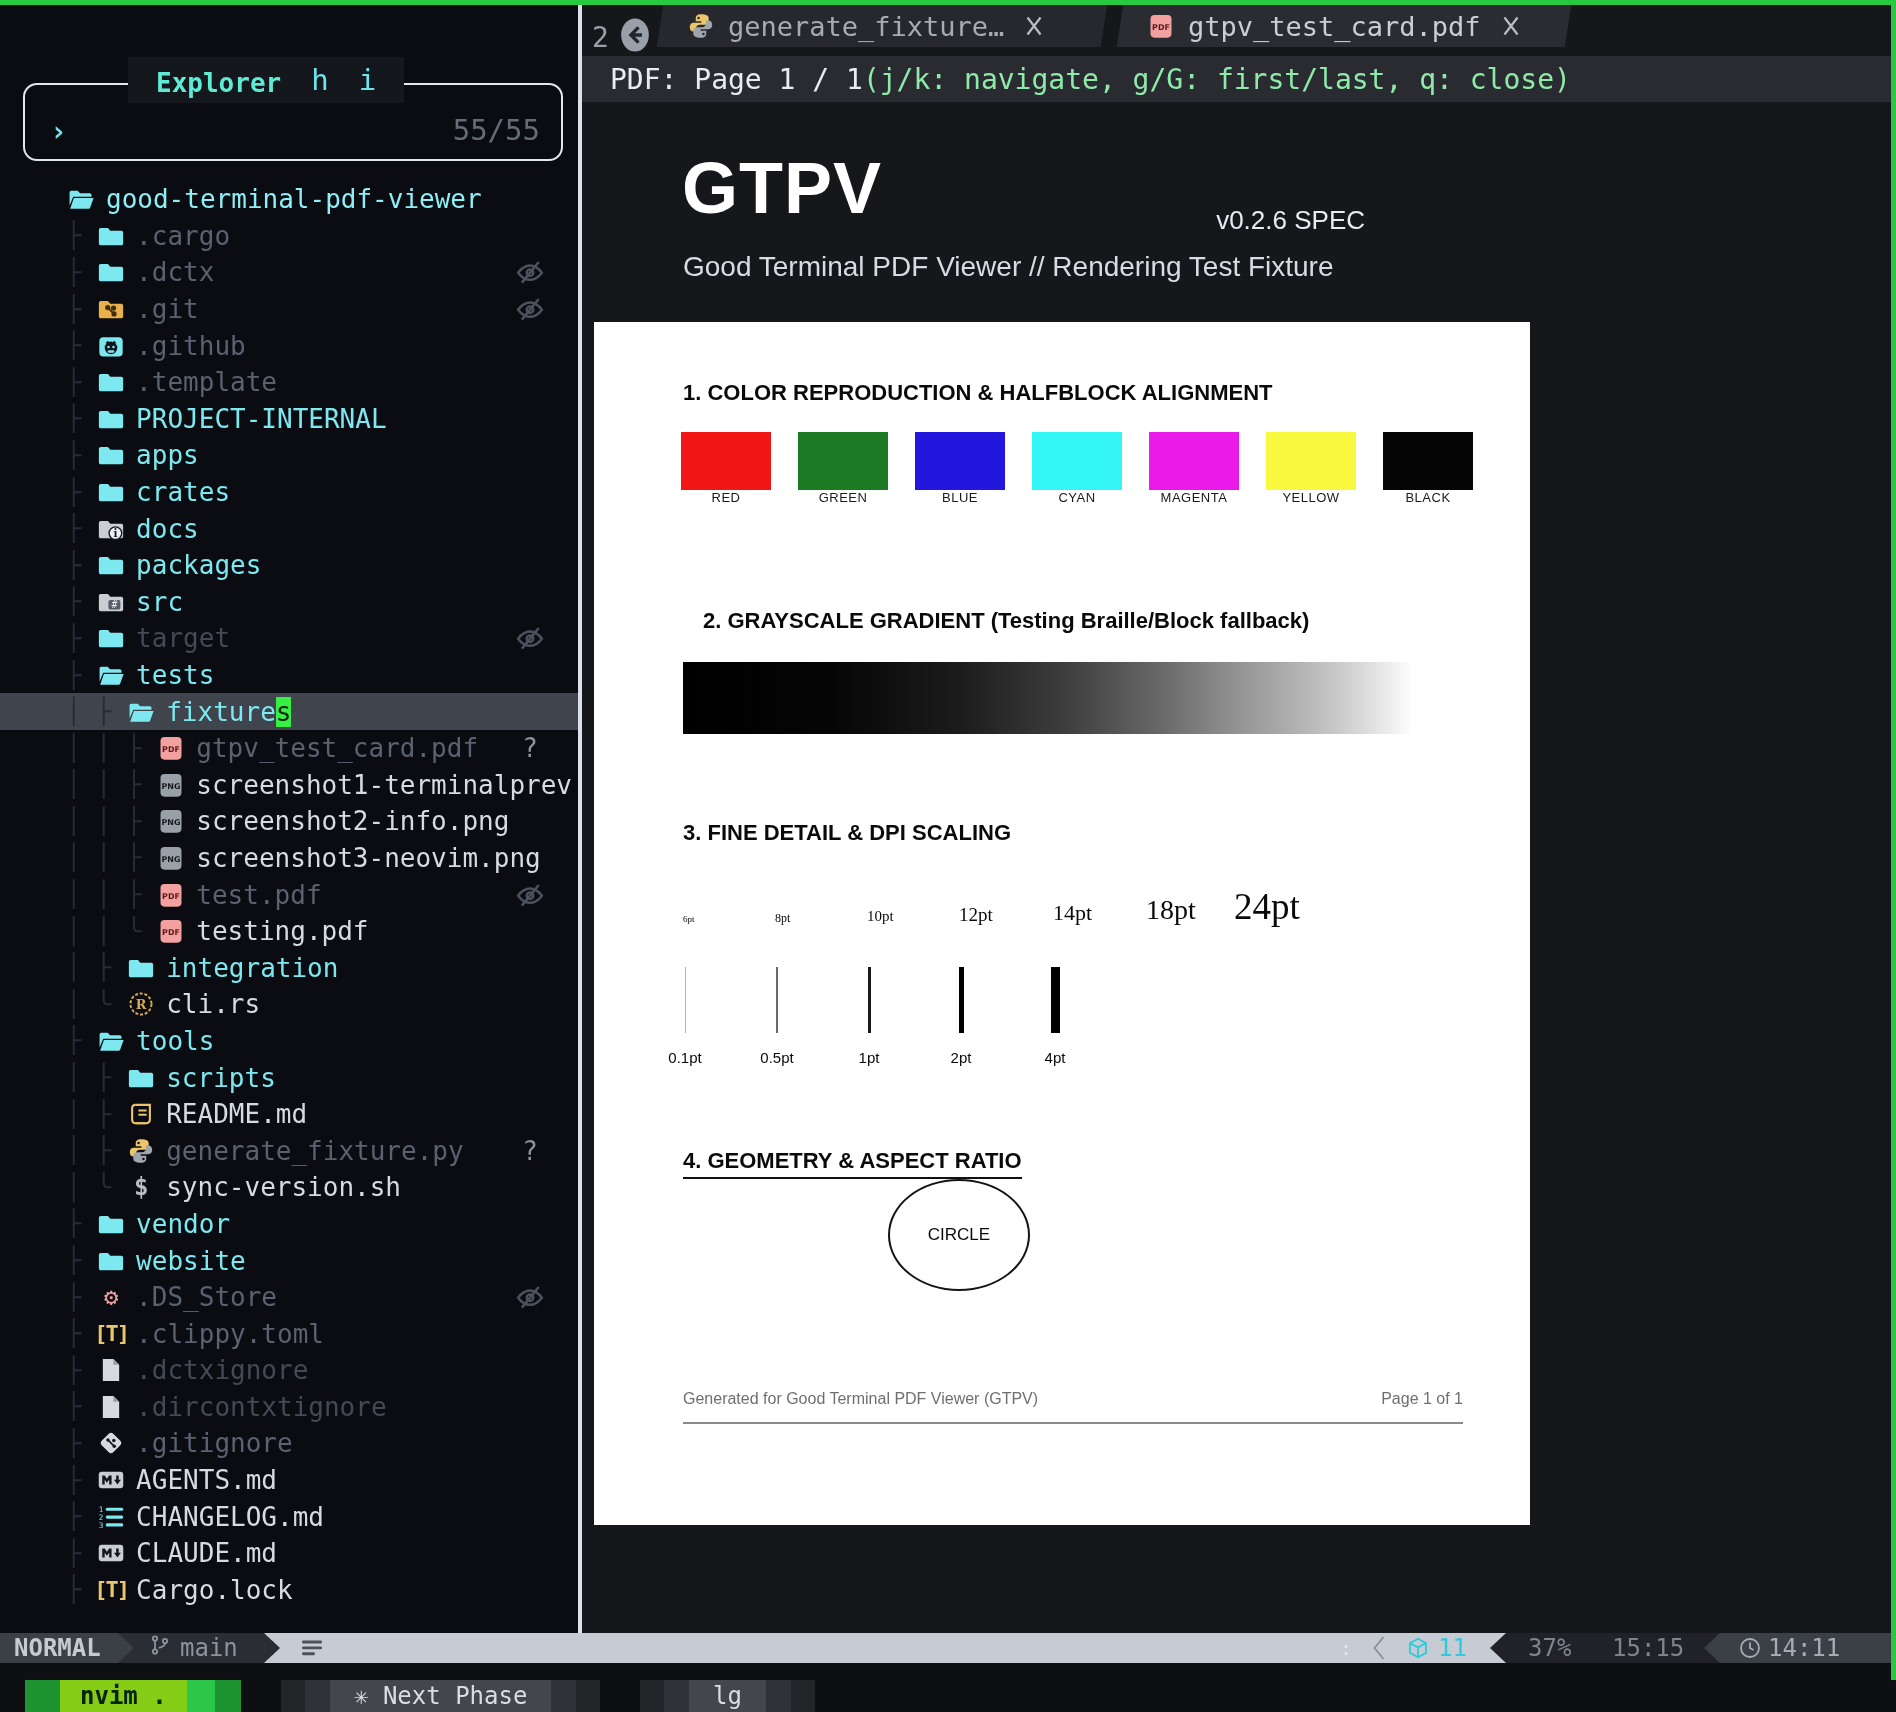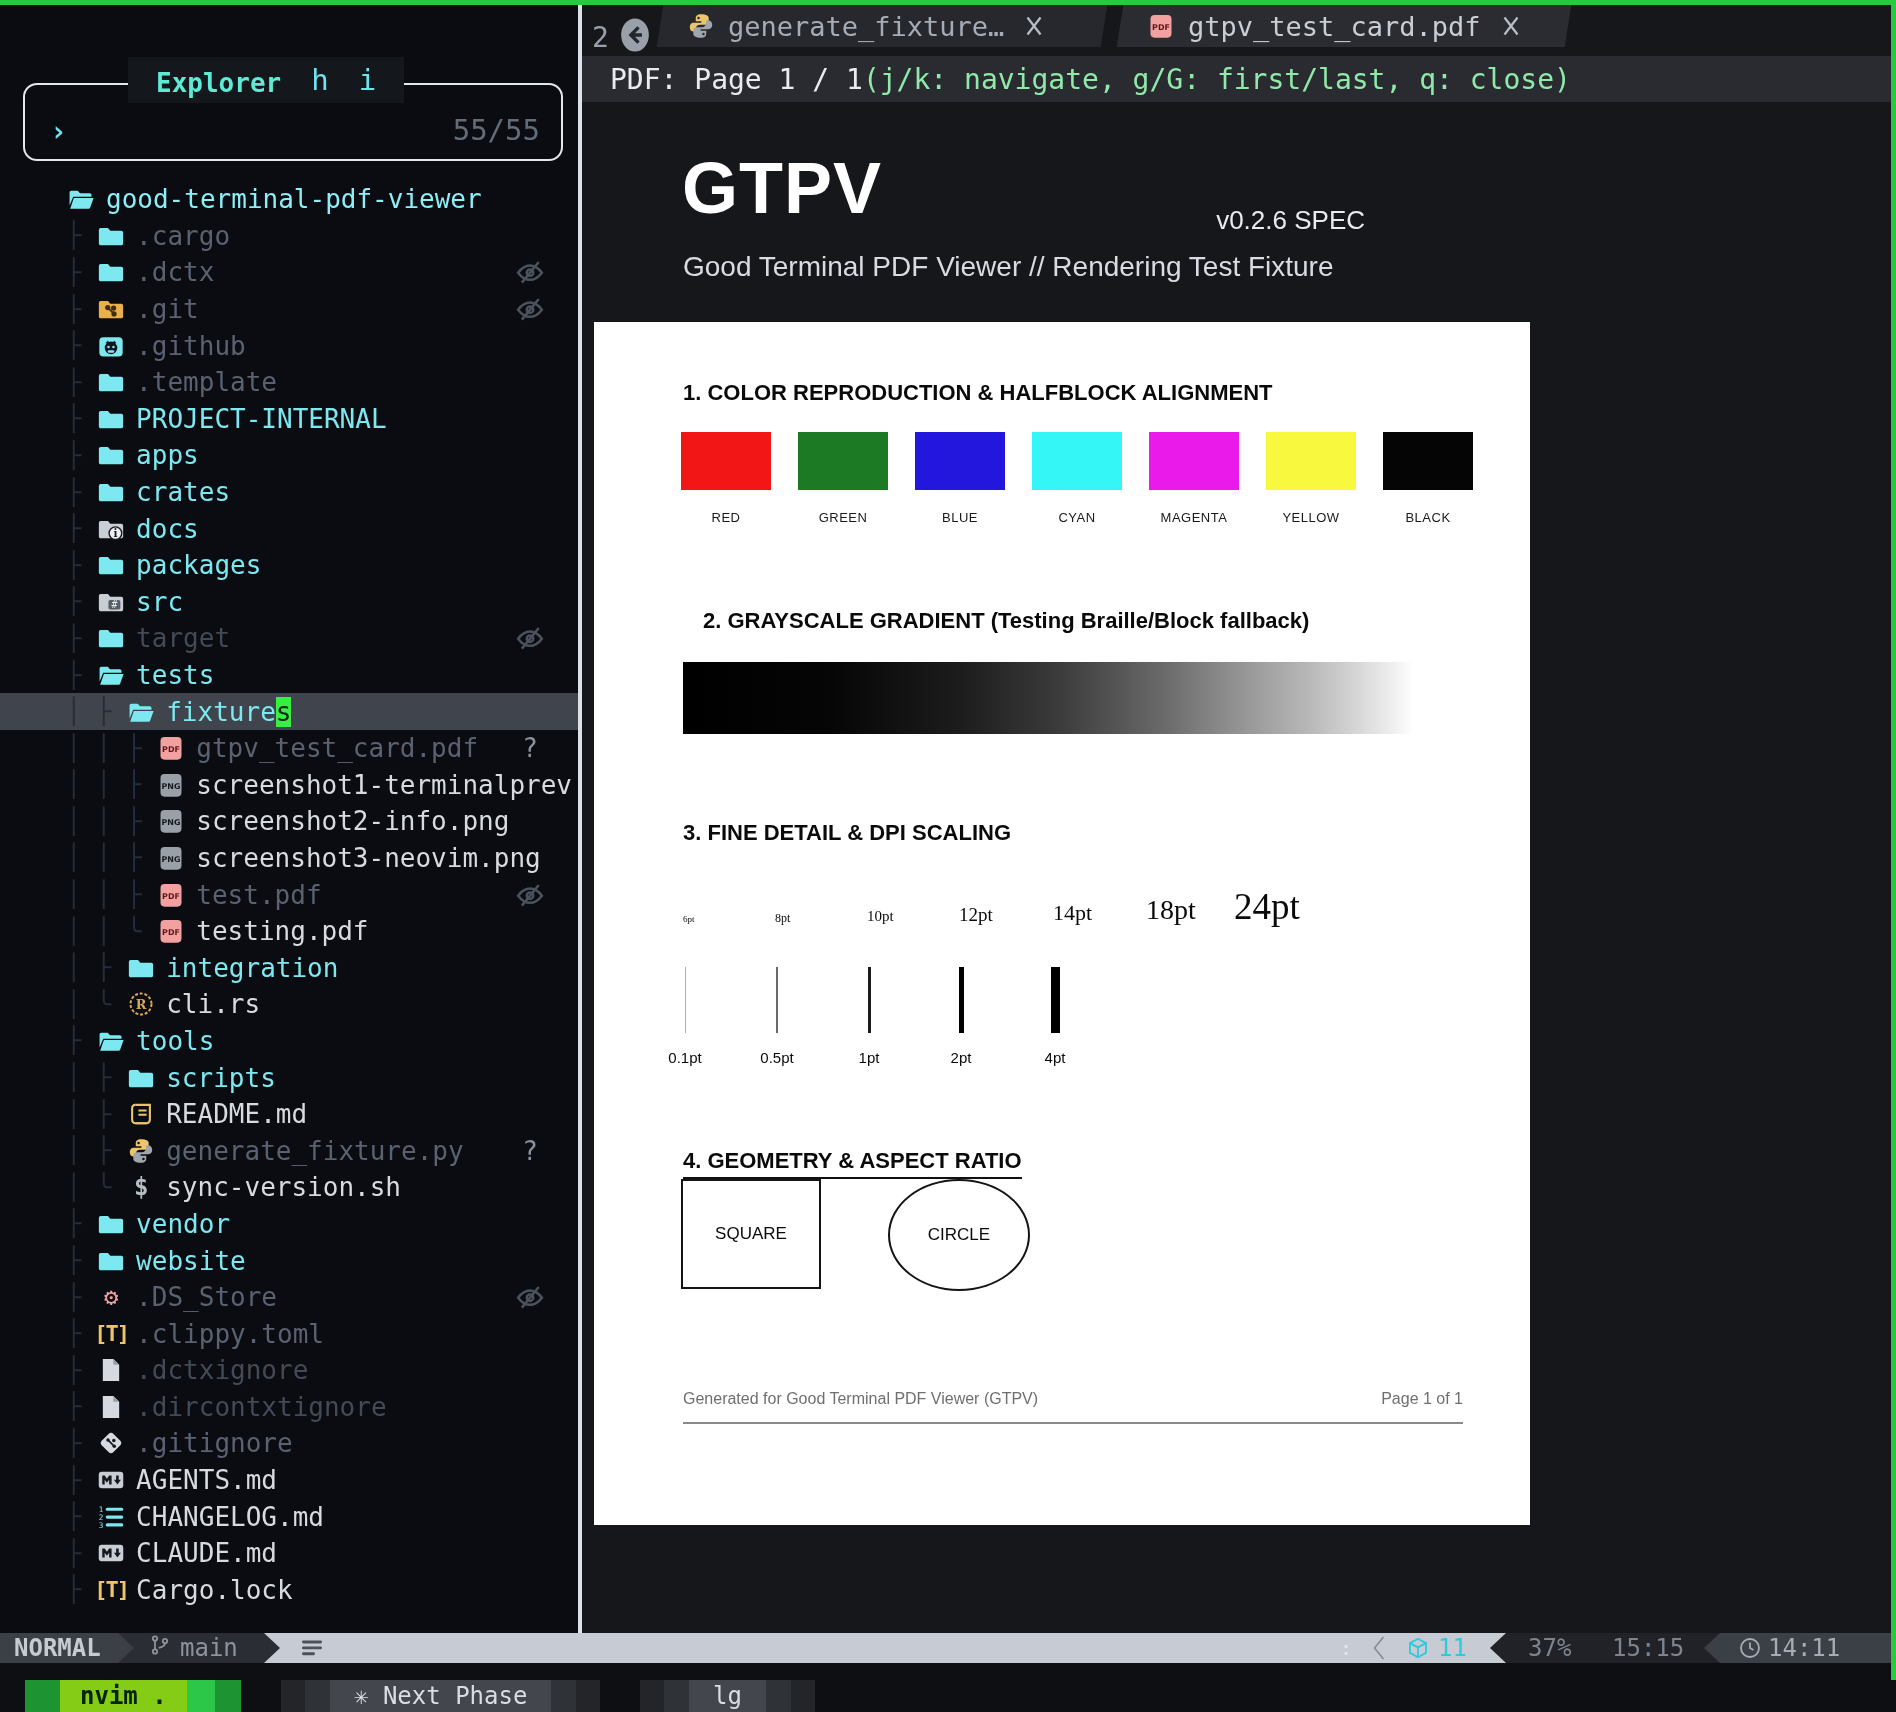--- a/index.html
+++ b/index.html
@@ -78,21 +78,21 @@
           font-family:"Liberation Sans", sans-serif; color:#111; }
   .p-h { position:absolute; left:89px; font-size:22px; font-weight:bold; color:#0a0a0a; white-space:nowrap; }
   .h1 { top:58px; }
   .h2 { top:286px;margin-left:20px; }
   .h3 { top:498px; }
   .h4 { top:826px; border-bottom:2.5px solid #111; padding-bottom:3px; }
 
   .swatch-row { position:absolute; left:87px; top:110px; display:flex; gap:27px; }
   .swatch { width:90px; }
   .swatch-color { width:90px; height:58px; }
-  .swatch-label { margin-top:20px; text-align:center; font-size:13px; color:#1a1a1a; letter-spacing:0.5px; }
+  .swatch-label { margin-top:0; text-align:center; font-size:13px; color:#1a1a1a; letter-spacing:0.5px; }
 
   .gradient { position:absolute; left:89px; top:340px; width:728px; height:72px;
               background:linear-gradient(to right,#000 0%,#050505 20%,#1c1c1c 38%,#3c3c3c 52%,#6a6a6a 66%,
                          #969696 77%,#b8b8b8 86%,#d8d8d8 93%,#f2f2f2 98%,#fdfdfd 100%); }
 
   .font-samples { position:absolute; left:0; top:0; }
   .fsample { position:absolute; font-family:"Liberation Serif", serif; color:#0a0a0a; white-space:nowrap; }
   .line-samples { position:absolute; left:0; top:0; }
   .lsample { position:absolute; top:645px; width:56px; display:flex; flex-direction:column; align-items:center; }
   .lbar { height:66px; }
@@ -757,23 +757,20 @@
             <div class="lbar" style="width: 5px; background: rgb(0, 0, 0);"></div>
             <div class="llabel">2pt</div>
           </div>
           <div class="lsample" style="left: 433px;">
             <div class="lbar" style="width: 9px; background: rgb(0, 0, 0);"></div>
             <div class="llabel">4pt</div>
           </div>
         </div>
 
       <div class="p-h h4">4. GEOMETRY &amp; ASPECT RATIO</div>
-      <div class="geo-square">
-        <span class="geo-label">SQUARE</span>
-      </div>
       <div class="geo-circle">
         <span class="geo-label">CIRCLE</span>
       </div>
 
       <div class="p-footer-line"></div>
       <div class="p-footer">
         <span>Generated for Good Terminal PDF Viewer (GTPV)</span>
         <span>Page 1 of 1</span>
       </div>
     </div>

